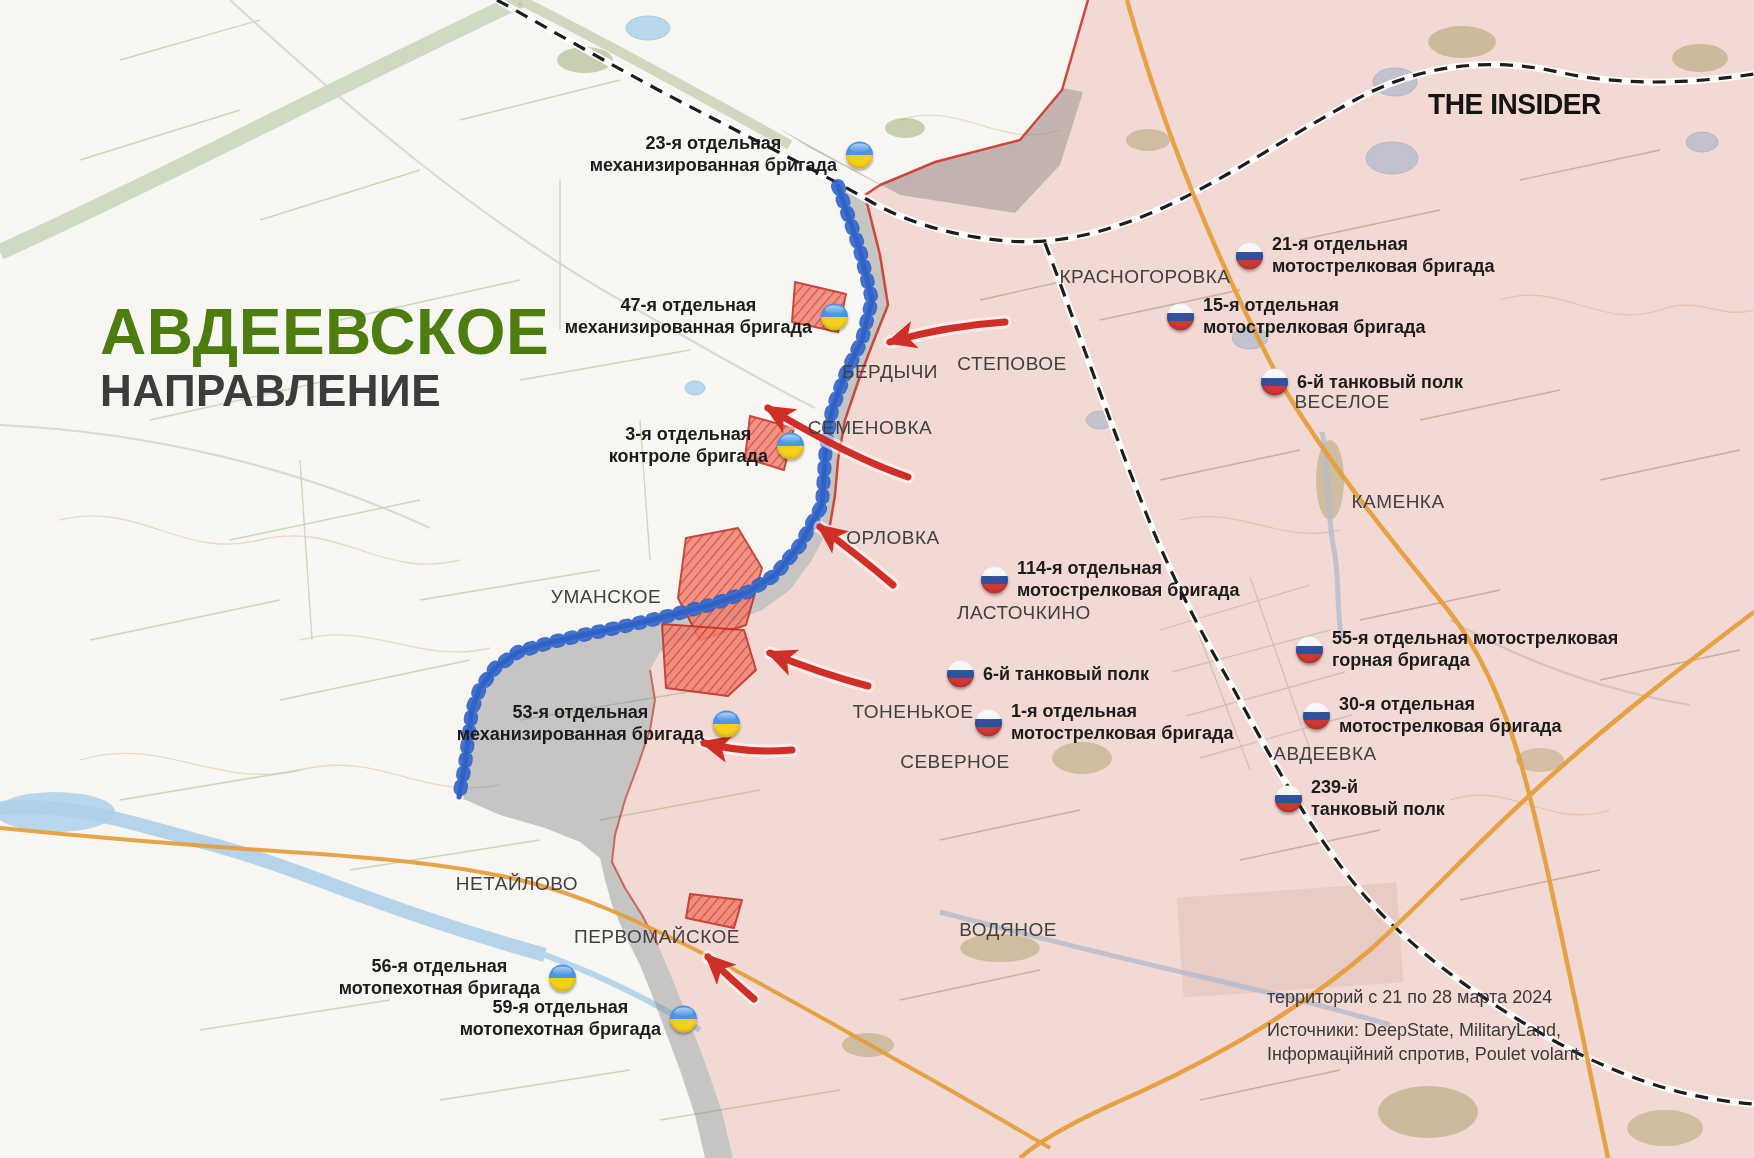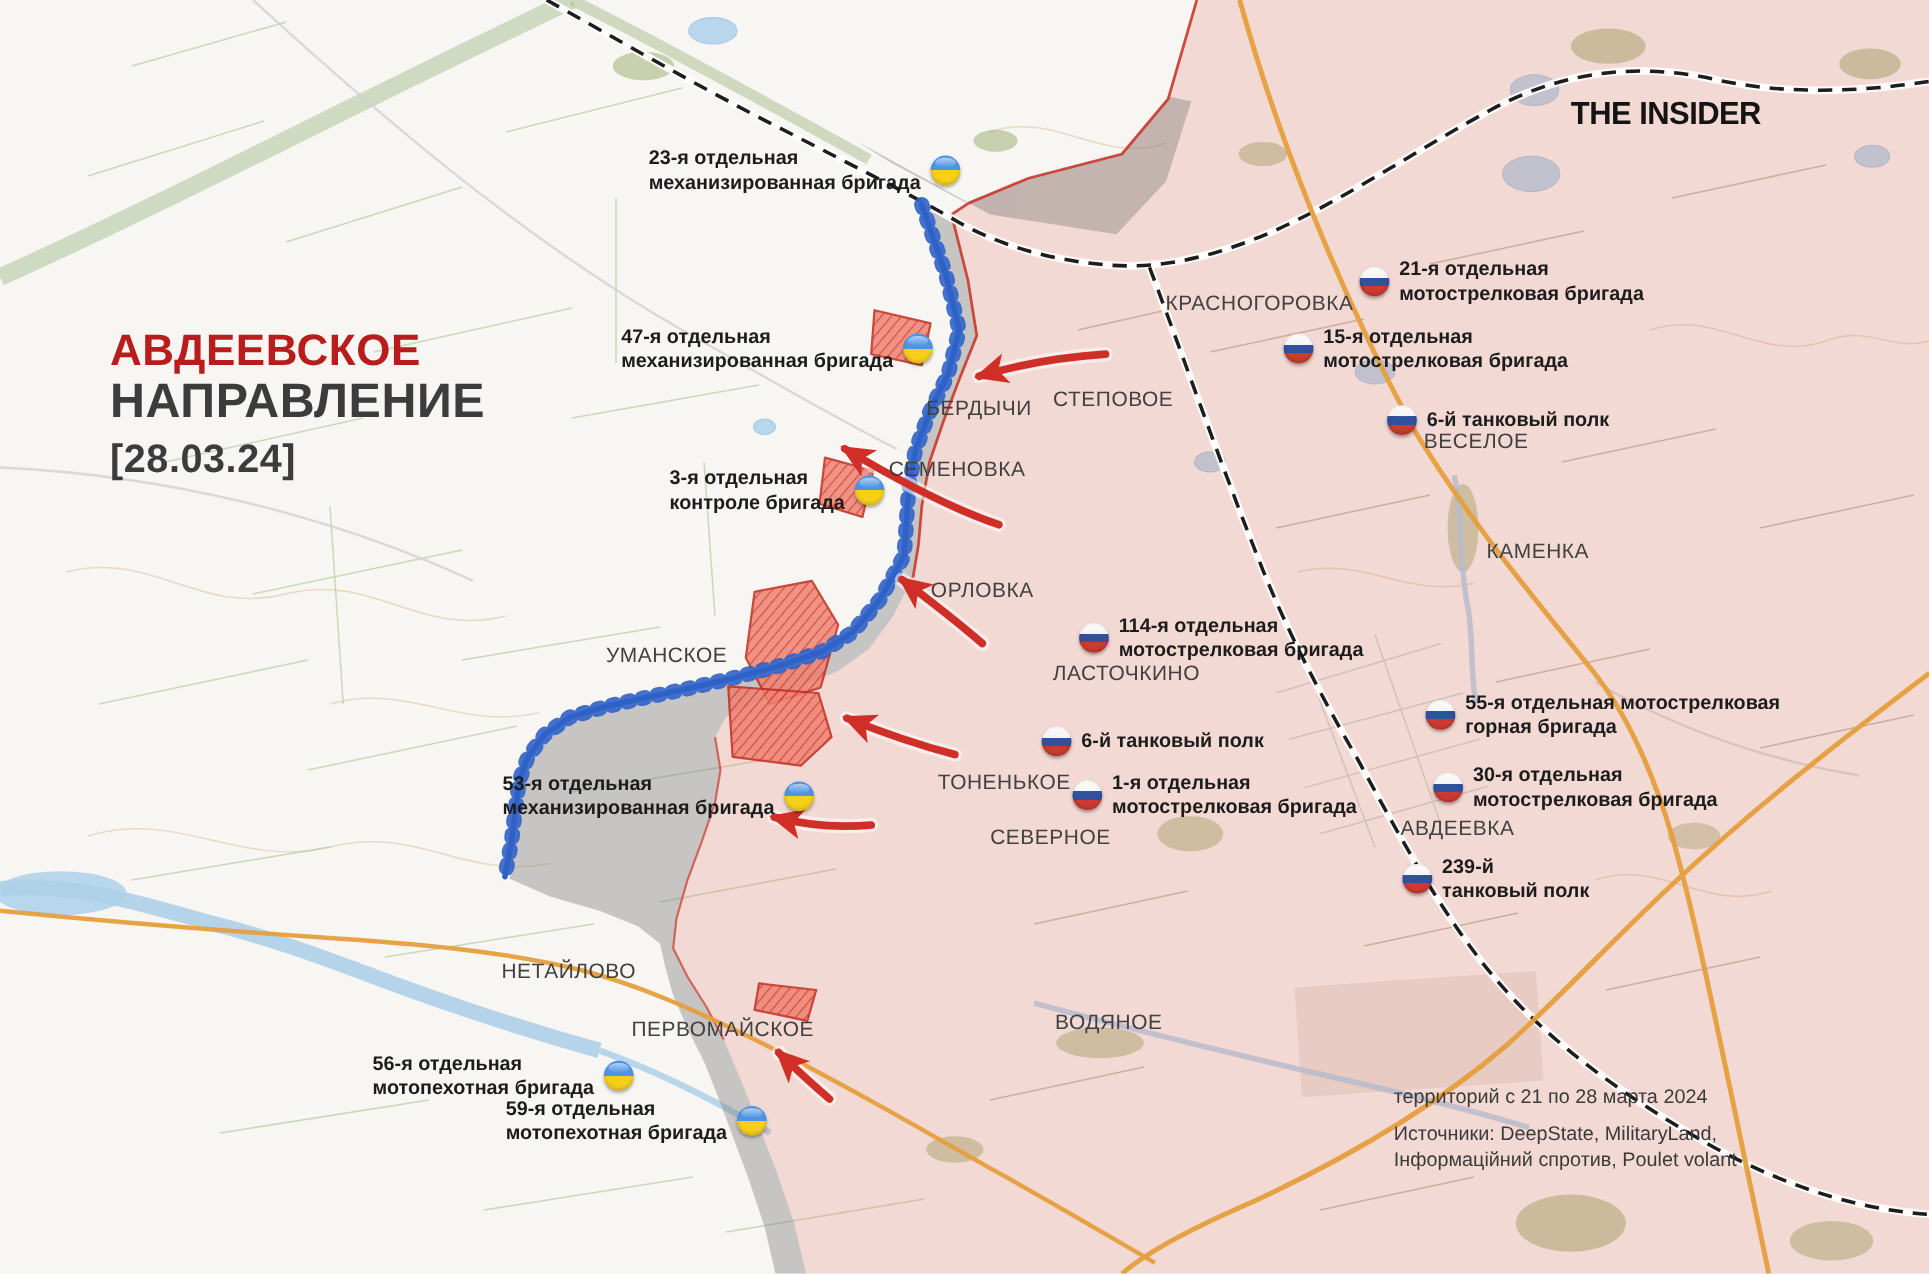--- a/index.html
+++ b/index.html
@@ -2,34 +2,34 @@
 <html><head>
 <meta charset="utf-8">
 <style>
   html,body{margin:0;padding:0;background:#e8e8e8;}
   .stage{position:relative;width:1754px;height:1158px;overflow:hidden;
          background:#f7f6f2;font-family:"Liberation Sans",sans-serif;}
   .stage svg.map{position:absolute;left:0;top:0;}
 
   
   .title{position:absolute;left:100px;top:298px;line-height:1.08;white-space:nowrap;}
-  .title .t1{font-size:40px;font-weight:900;letter-spacing:.5px;color:#b91c1c;}
+  .title .t1{font-size:64px;font-weight:900;letter-spacing:.5px;color:#4d7c0f;}
   .title .t2{font-size:44px;font-weight:900;letter-spacing:.5px;color:#3c3c3c;}
   .title .tdate{font-size:36px;font-weight:700;color:#3c3c3c;margin-top:9px;letter-spacing:.5px;}
 
   .brand{position:absolute;left:1428px;top:88px;font-size:29px;font-weight:900;
          letter-spacing:-.5px;color:#141414;transform:scaleX(.97);transform-origin:left;white-space:nowrap;}
 
   .place{position:absolute;transform:translate(-50%,-50%);font-size:19px;font-weight:400;
          letter-spacing:.5px;color:#414141;white-space:nowrap;}
 
   .unit{position:absolute;display:flex;align-items:center;gap:9px;
         transform:translateY(-50%);white-space:nowrap;}
   .unit .lines{font-size:18px;font-weight:600;line-height:1.2;color:#1c1c1c;}
-  .unit.ua .lines{text-align:left;}
+  .unit.ua .lines{text-align:center;}
   .flag{width:27px;height:27px;border-radius:50%;flex:0 0 auto;position:relative;
         box-shadow:0 2px 3px rgba(0,0,0,.35), inset 0 -2px 3px rgba(0,0,0,.15);}
   .flag::after{content:"";position:absolute;left:4px;right:4px;top:2px;height:9px;
         border-radius:50%;background:linear-gradient(rgba(255,255,255,.55),rgba(255,255,255,0));}
   .flag.ua-f{background:linear-gradient(180deg,#4e94e4 0 50%,#f6cf1b 50% 100%);}
   .flag.ru-f{background:linear-gradient(180deg,#f4f4f4 0 37%,#32519c 37% 65%,#cc3a31 65% 100%);}
 
   .note{position:absolute;left:1267px;top:986px;font-size:18px;font-weight:500;
         line-height:1.32;color:#3a3a3a;white-space:nowrap;}
   .note .src{margin-top:9px;}
@@ -233,21 +233,20 @@
       <path d="M868,686 Q822,674 770,653" marker-end="url(#ah)"></path>
       <path d="M792,750 Q748,754 704,743" marker-end="url(#ah)"></path>
       <path d="M754,999 Q732,980 708,957" marker-end="url(#ah)"></path>
     </g>
   </g>
 </svg>
 
 <div class="title">
   <div class="t1">АВДЕЕВСКОЕ</div>
   <div class="t2">НАПРАВЛЕНИЕ</div>
-  <div class="tdate">[28.03.24]</div>
 </div>
 
 <div class="brand">THE INSIDER</div>
 
 <div class="place" style="left:1145px;top:277px">КРАСНОГОРОВКА</div>
 <div class="place" style="left:1012px;top:364px">СТЕПОВОЕ</div>
 <div class="place" style="left:890px;top:372px">БЕРДЫЧИ</div>
 <div class="place" style="left:870px;top:428px">СЕМЕНОВКА</div>
 <div class="place" style="left:893px;top:538px">ОРЛОВКА</div>
 <div class="place" style="left:606px;top:597px">УМАНСКОЕ</div>

